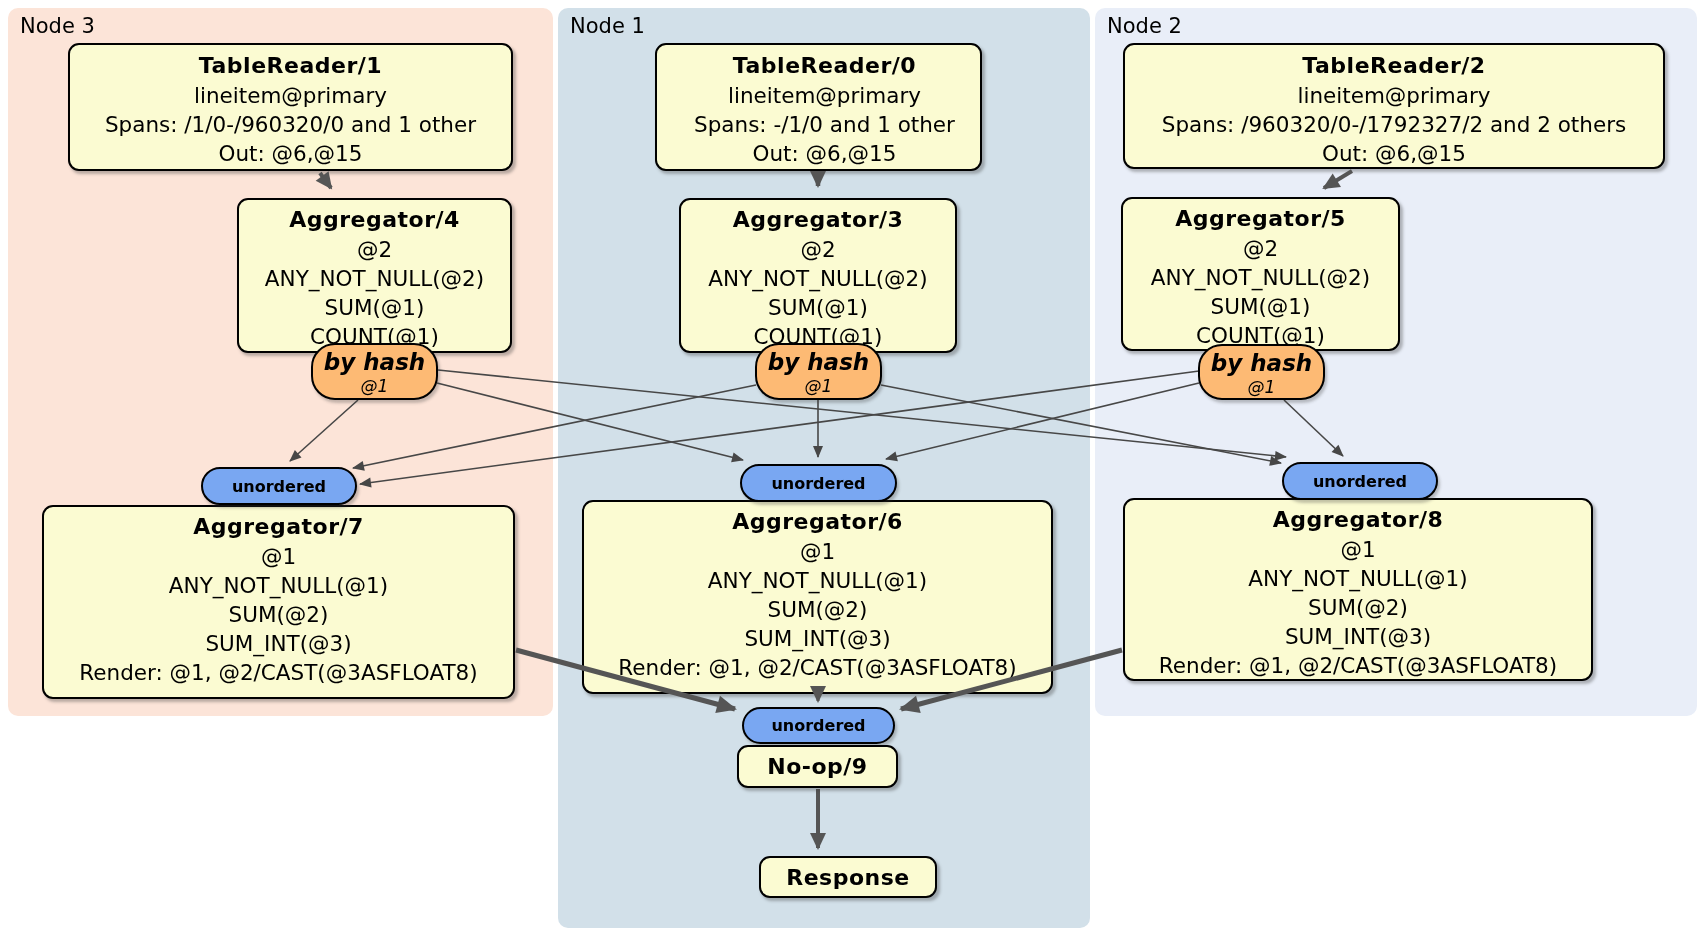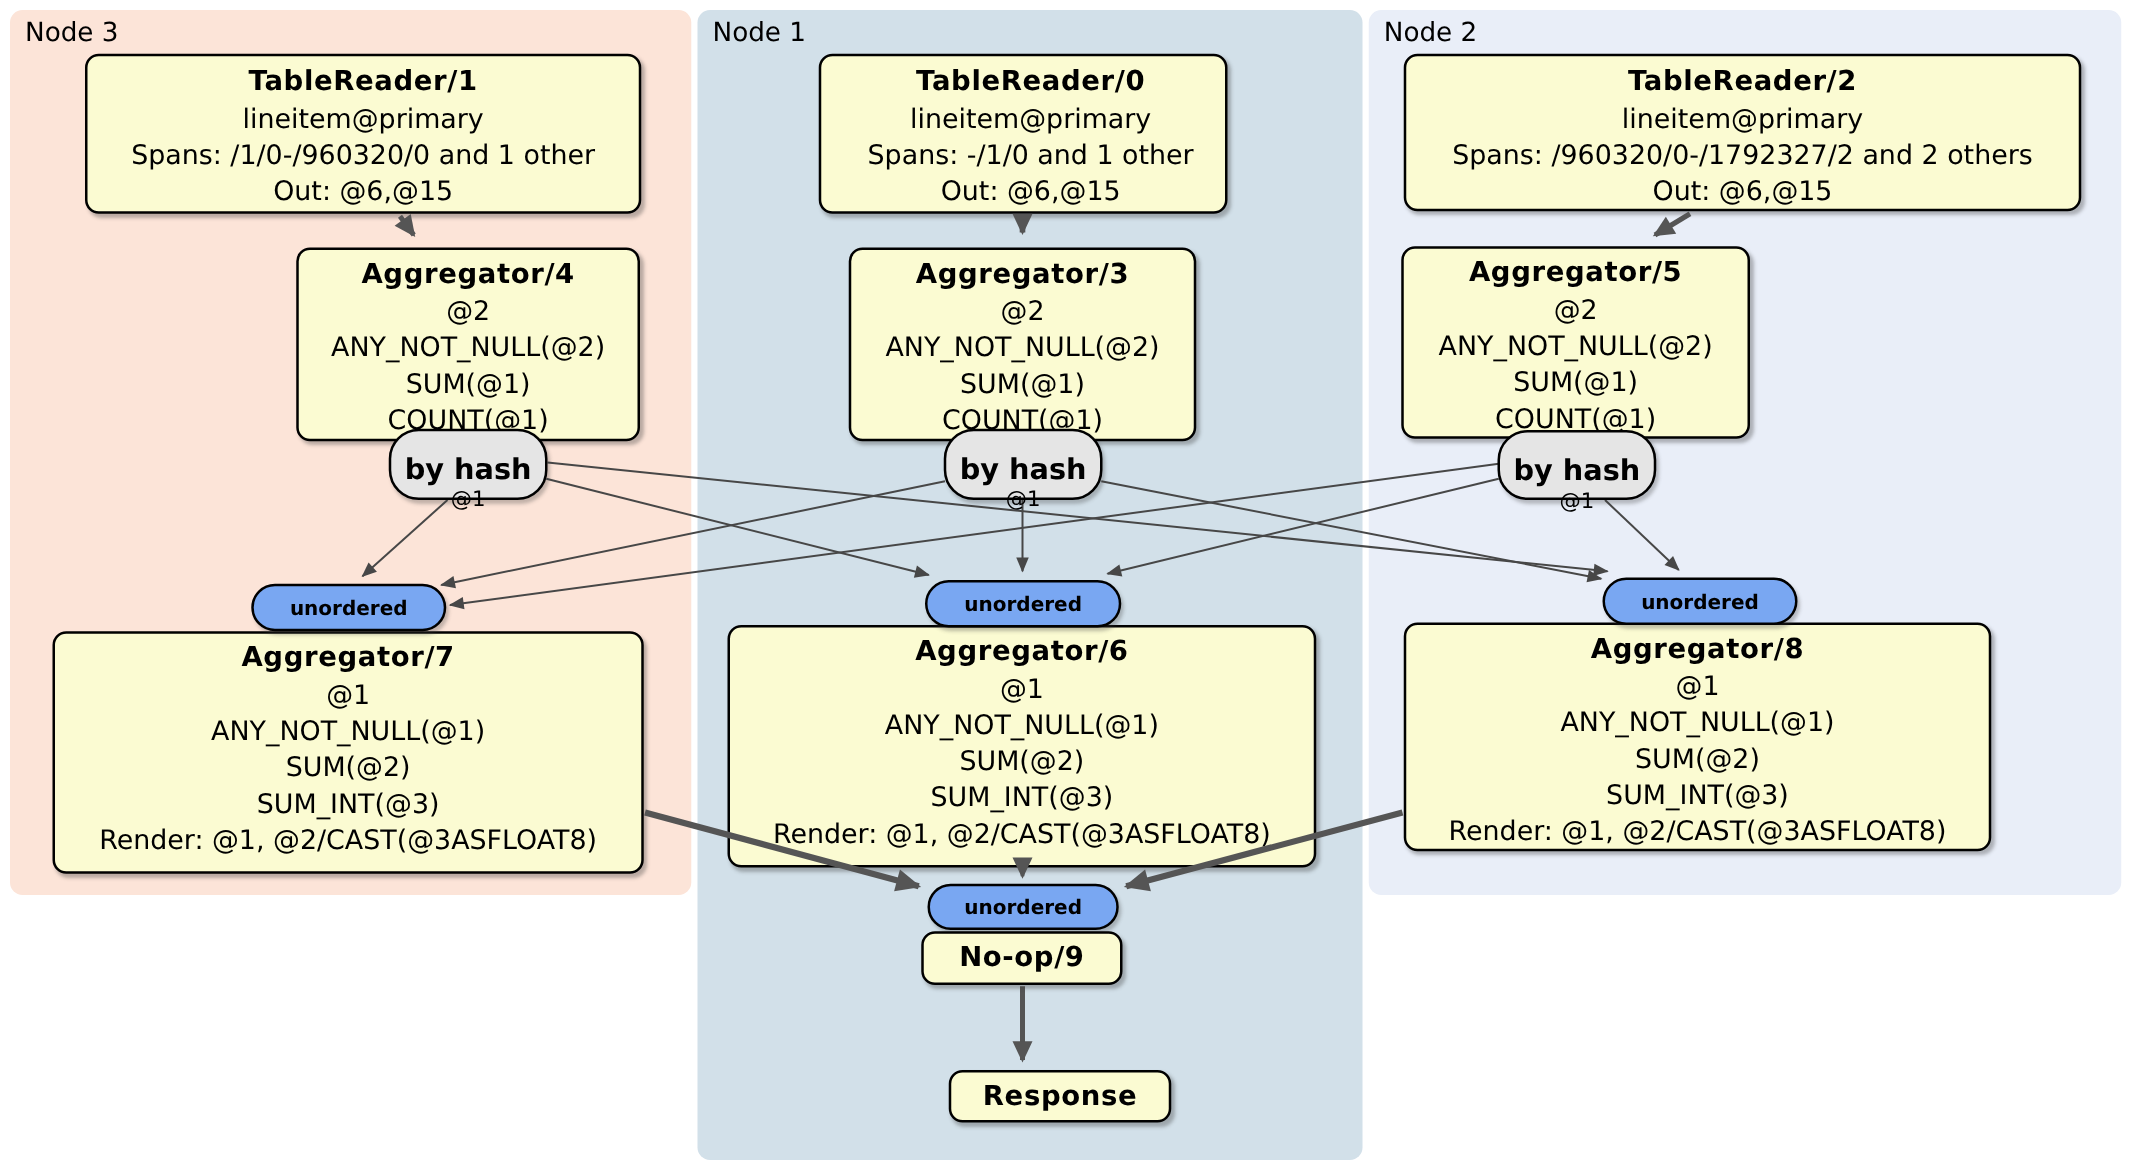--- a/index.html
+++ b/index.html
@@ -22,21 +22,21 @@
   .box .title{font-weight:bold;font-size:22px;line-height:31px;letter-spacing:.5px;}
   .box .bline{font-size:21.5px;line-height:29px;white-space:nowrap;}
   .tr{padding-top:5px;}
   .agg-top{padding-top:4px;}
   .agg-bot{padding-top:4px;}
   .single{display:flex;align-items:center;justify-content:center;}
   .pill{
     position:absolute;border:2px solid #000;box-sizing:border-box;text-align:center;
     box-shadow:2px 3px 3px rgba(60,60,60,.3);
   }
-  .pill-hash{background:#e5e5e5;border-radius:24px;padding-top:18px;}
+  .pill-hash{background:#fdba74;border-radius:24px;padding-top:4px;font-style:italic;}
   .pill-hash .ph-main{font-weight:bold;font-size:23px;line-height:27px;}
   .pill-hash .ph-sub{font-size:17px;line-height:20px;}
   .pill-un{
     background:#79a7f2;border-radius:19px;
     font-weight:bold;font-size:16px;display:flex;align-items:center;justify-content:center;
   }
 </style>
 </head>
 <body>
 

